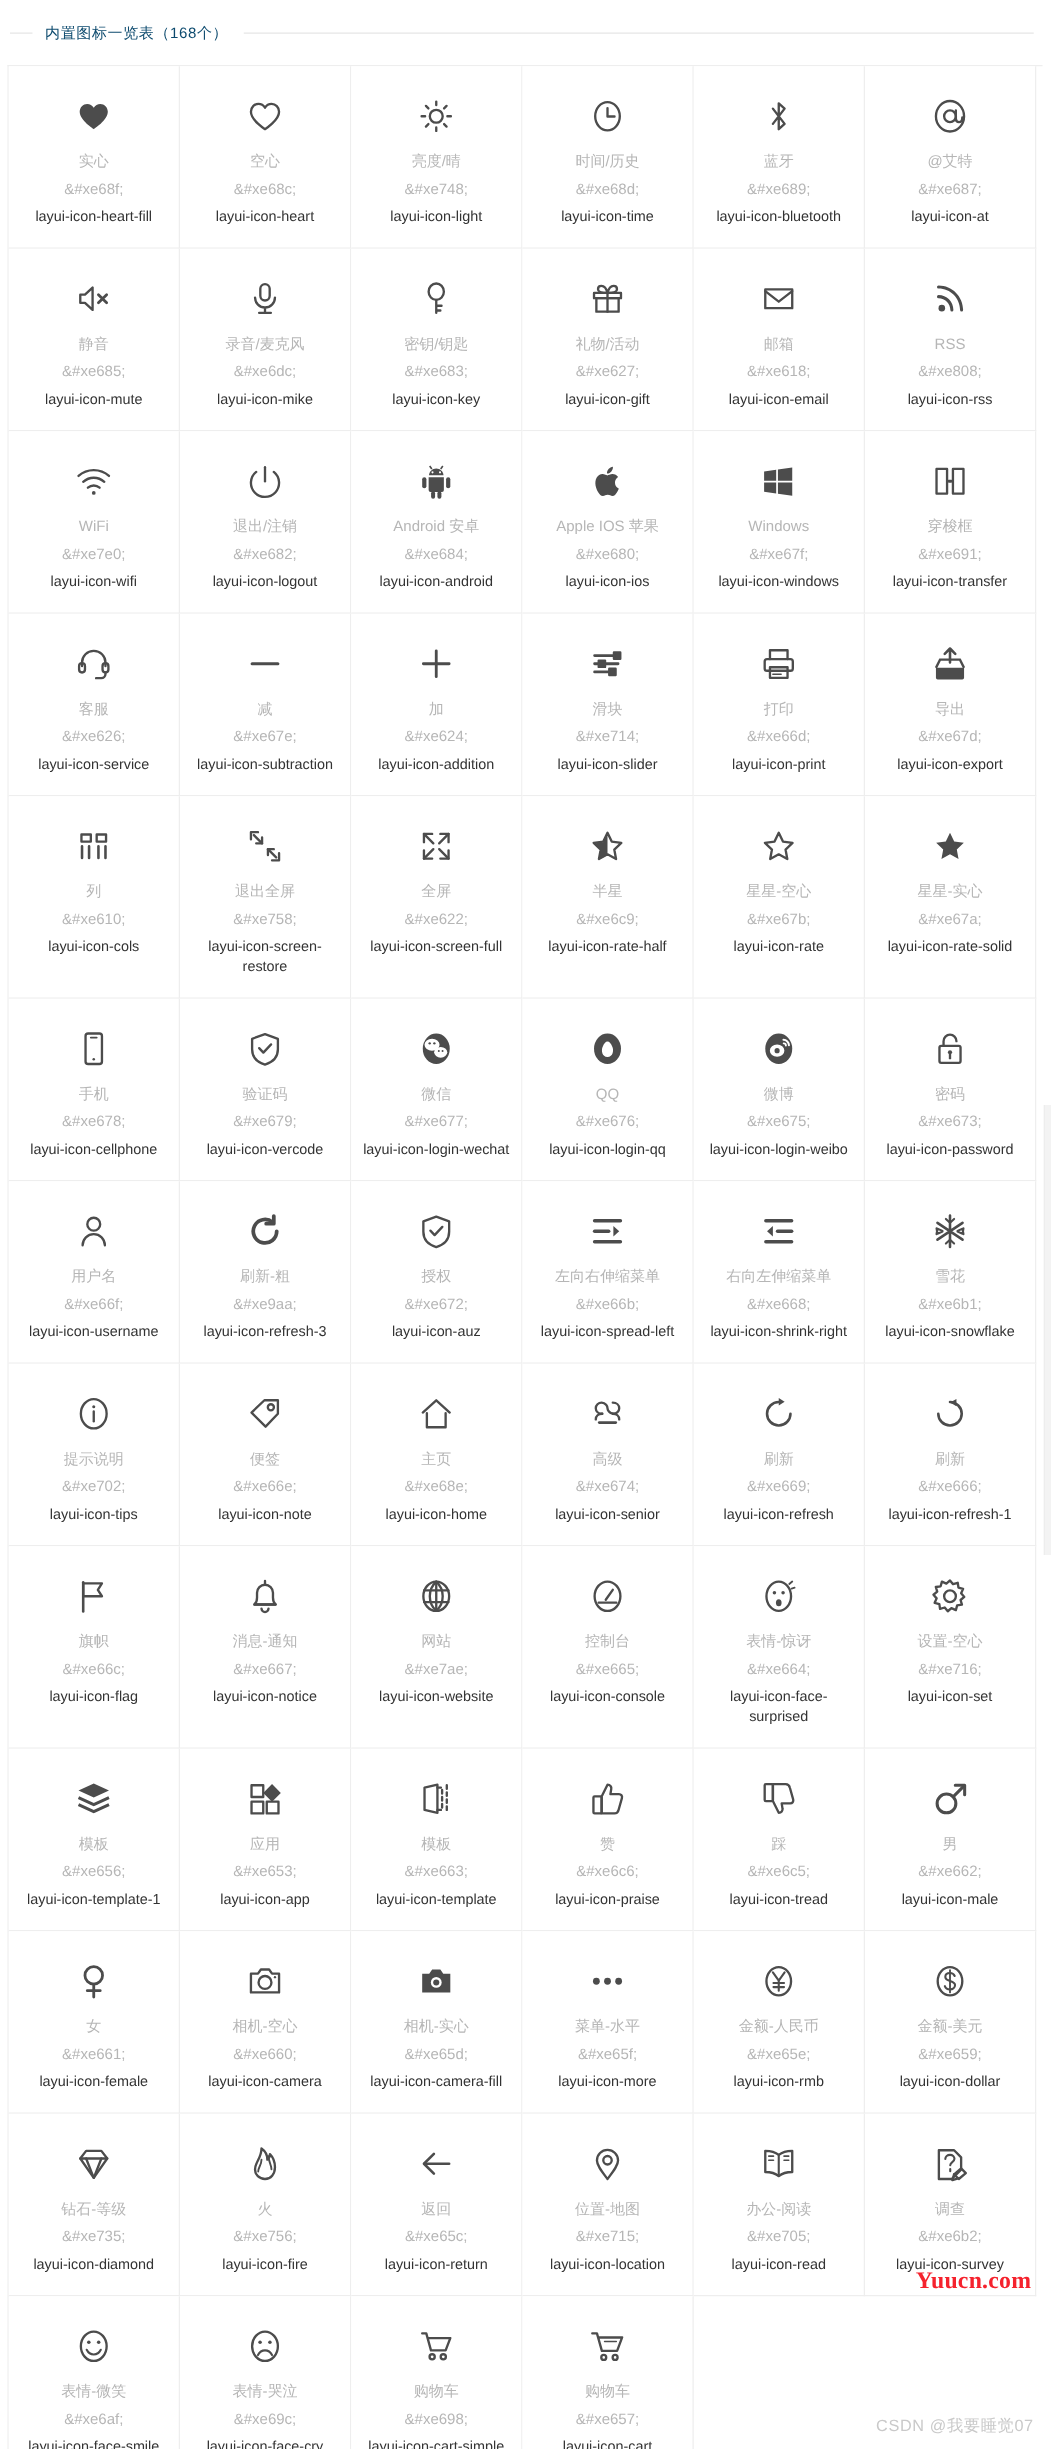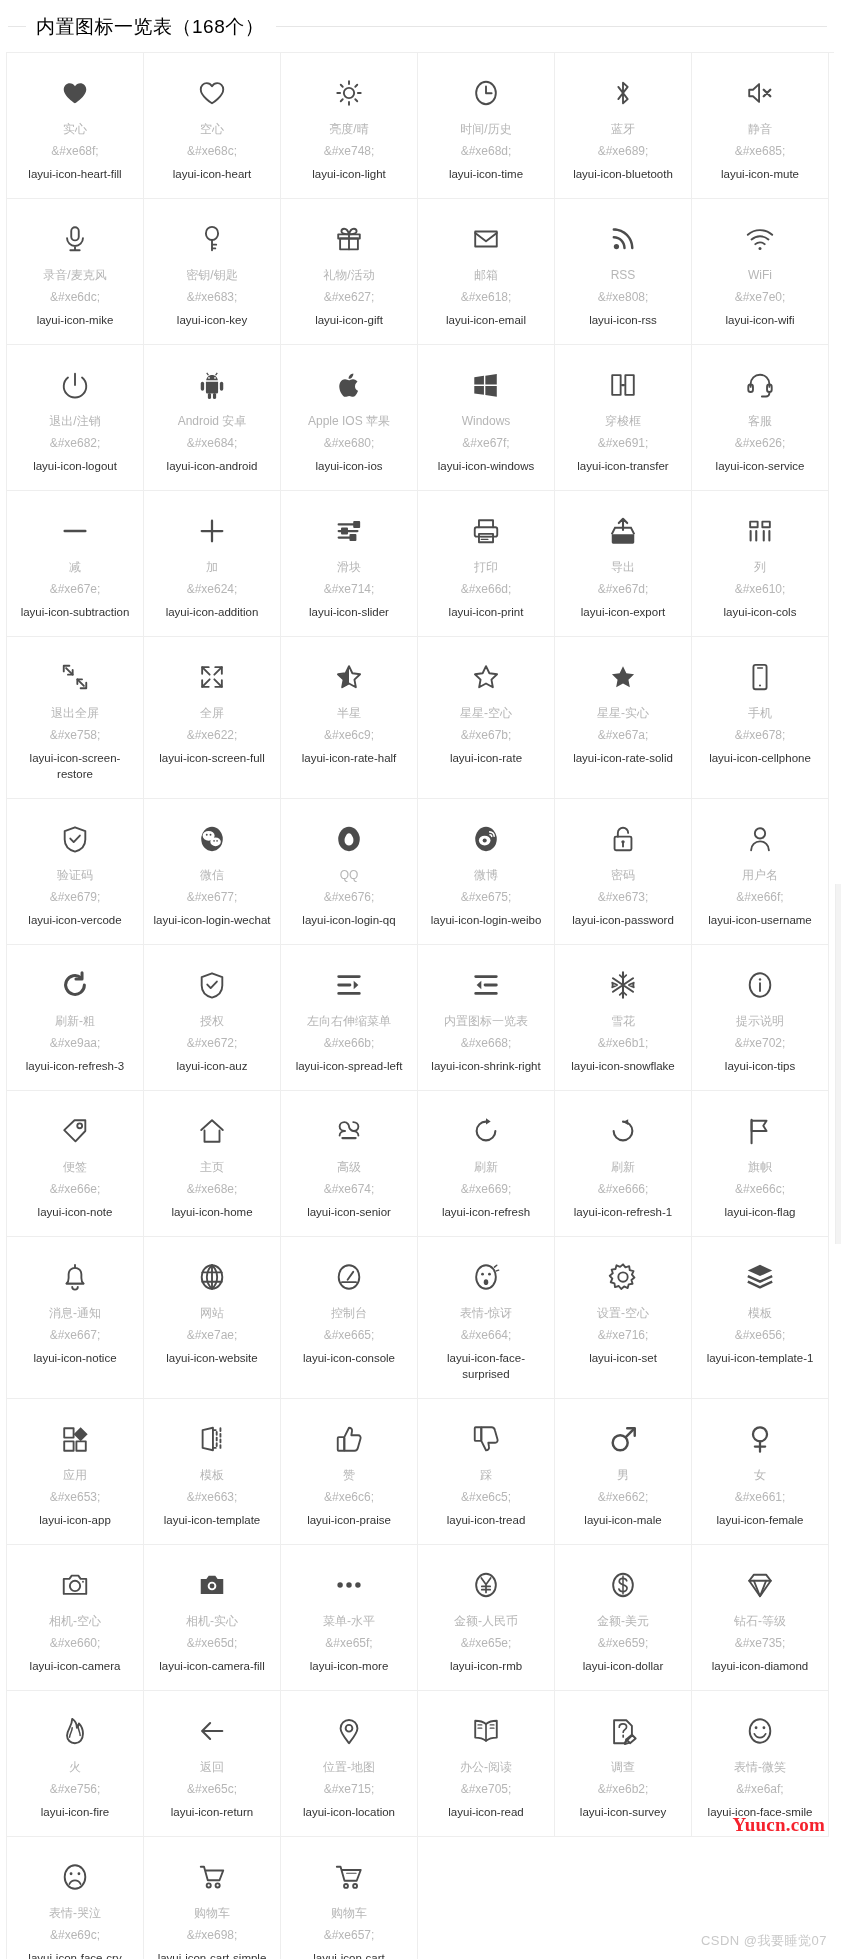--- a/index.html
+++ b/index.html
@@ -25,22 +25,22 @@
     padding:0 14px 0 8px;
     box-sizing:border-box;
   }
   .legend-dash{
     width:18px;
     height:1px;
     background:#e6e6e6;
     flex:0 0 18px;
   }
   .legend-title{
-    font-size:19px;
-    color:#000000;
+    font-size:12px;
+    color:#0c4a6e;
     font-weight:400;
     white-space:nowrap;
     padding:0 6px 0 10px;
     line-height:1;
     letter-spacing:.5px;
   }
   .legend-rule{
     flex:1 1 auto;
     height:1px;
     background:#e6e6e6;
@@ -198,20 +198,32 @@
             <path d="M11 9.5L21 22.5 16 27V5l5 4.5L11 22.5"></path>
           </svg>
         </div>
         <div class="cn">蓝牙</div>
         <div class="code">&amp;#xe689;</div>
         <div class="cls">layui-icon-bluetooth</div>
       </div>
       <div class="icon-cell">
         <div class="glyph">
           <svg width="30" height="30" viewBox="0 0 32 32" fill="none" stroke="#4c4c4c" stroke-width="2" stroke-linecap="round" stroke-linejoin="round">
+            <ellipse cx="16" cy="16" rx="12" ry="13"></ellipse>
+            <circle cx="16" cy="16" r="5"></circle>
+            <path d="M21 11v7c0 2 1.2 3 2.6 3 1.8 0 2.9-1.6 2.9-4"></path>
+          </svg>
+        </div>
+        <div class="cn">@艾特</div>
+        <div class="code">&amp;#xe687;</div>
+        <div class="cls">layui-icon-at</div>
+      </div>
+      <div class="icon-cell">
+        <div class="glyph">
+          <svg width="30" height="30" viewBox="0 0 32 32" fill="none" stroke="#4c4c4c" stroke-width="2" stroke-linecap="round" stroke-linejoin="round">
             <path d="M4.5 12.5h4L15 6.5v19l-6.5-6h-4z"></path>
             <path d="M20 12.5l7 7M27 12.5l-7 7" stroke-width="2.4"></path>
           </svg>
         </div>
         <div class="cn">静音</div>
         <div class="code">&amp;#xe685;</div>
         <div class="cls">layui-icon-mute</div>
       </div>
       <div class="icon-cell">
         <div class="glyph">
@@ -606,21 +618,21 @@
         <div class="cls">layui-icon-spread-left</div>
       </div>
       <div class="icon-cell">
         <div class="glyph">
           <svg width="30" height="30" viewBox="0 0 32 32" fill="none" stroke="#4c4c4c" stroke-width="2" stroke-linecap="round" stroke-linejoin="round">
             <path d="M5 7h22M5 25h22" stroke-width="3"></path>
             <path d="M15 16h12" stroke-width="3"></path>
             <path d="M11 11.5l-5 4.5 5 4.5z" fill="#4c4c4c" stroke="none"></path>
           </svg>
         </div>
-        <div class="cn">内置图标一览表</div>
+        <div class="cn">右向左伸缩菜单</div>
         <div class="code">&amp;#xe668;</div>
         <div class="cls">layui-icon-shrink-right</div>
       </div>
       <div class="icon-cell">
         <div class="glyph">
           <svg width="30" height="30" viewBox="0 0 32 32" fill="none" stroke="#4c4c4c" stroke-width="2" stroke-linecap="round" stroke-linejoin="round">
             <path d="M16 2.5v27M5.3 8.8l21.4 14.4M26.7 8.8L5.3 23.2" stroke-width="2.2"></path>
             <path d="M12.5 5.5L16 8.8l3.5-3.3M12.5 26.5L16 23.2l3.5 3.3M4.5 13.5l.8 4.6 4.3-1.8M27.5 13.5l-.8 4.6-4.3-1.8M4.5 18.5l.8-4.6 4.3 1.8M27.5 18.5l-.8-4.6-4.3 1.8" stroke-width="1.8"></path>
           </svg>
         </div>

